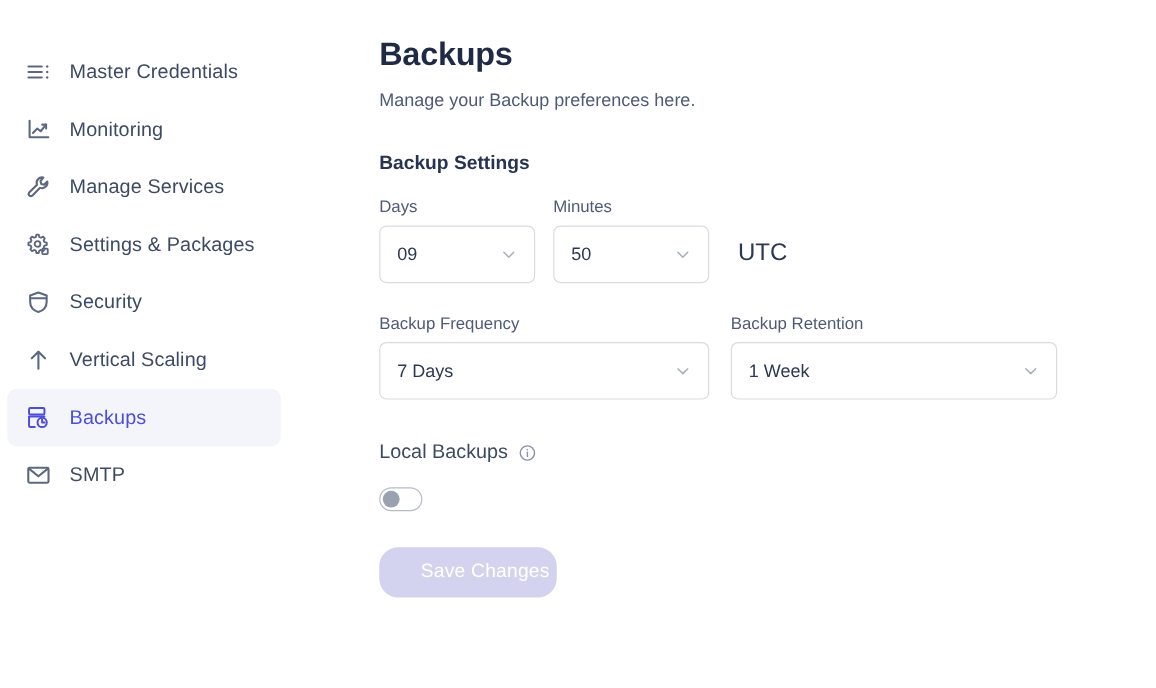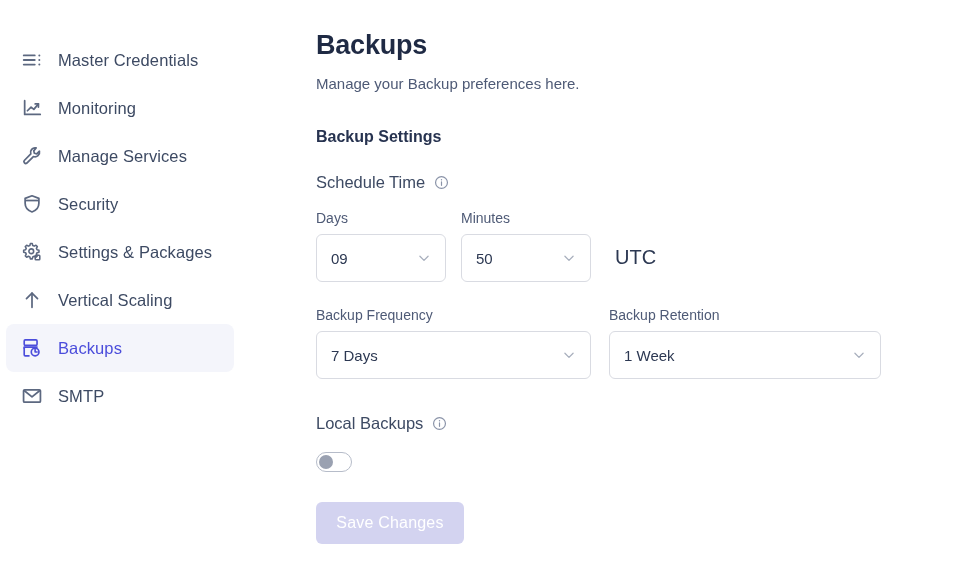--- a/index.html
+++ b/index.html
@@ -141,27 +141,28 @@
     border-radius: 50%;
     background: #9aa1b1;
   }
 
   
   .save-btn {
     margin-top: 30px;
     width: 148px;
     height: 42px;
     border: none;
-    border-radius: 6px;
+    border-radius: 16px;
     background: #d3d3f0;
     color: #ffffff;
     font-size: 16px;
     font-family: "Liberation Sans", sans-serif;
     cursor: default;
     letter-spacing: 0.2px;
+    text-align: right;
   }
 </style>
 </head>
 <body>
 
 <div class="app">
 
   <nav class="sidebar">
 
     <div class="nav-item">
@@ -193,37 +194,37 @@
       <span class="nav-icon">
         <svg viewBox="0 0 24 24" width="22" height="22" fill="none" stroke="currentColor" stroke-width="1.9" stroke-linecap="round" stroke-linejoin="round">
           <path d="M16.5 3.2a5 5 0 0 0-5.8 6.6L3.6 16.9a2 2 0 0 0 2.8 2.8l7.1-7.1a5 5 0 0 0 6.6-5.8l-2.9 2.9-2.6-.7-.7-2.6z"></path>
         </svg>
       </span>
       <span class="nav-label">Manage Services</span>
     </div>
 
     <div class="nav-item">
       <span class="nav-icon">
-        <svg viewBox="0 0 24 24" width="22" height="22" fill="none" stroke="currentColor" stroke-width="1.9" stroke-linejoin="round">
-          <path d="M12 3 4.5 5.8v5.5c0 4.6 3.1 8 7.5 9.4 4.4-1.4 7.5-4.8 7.5-9.4V5.8z"></path>
-          <line x1="4.9" y1="8.2" x2="19.1" y2="8.2"></line>
-        </svg>
-      </span>
-      <span class="nav-label">Security</span>
-    </div>
-
-    <div class="nav-item">
-      <span class="nav-icon">
         <svg viewBox="0 0 24 24" width="22" height="22" fill="none" stroke="currentColor" stroke-width="1.7" stroke-linejoin="round">
           <path d="M10.2 2.8h2.1l.5 2.1 1.6.7 1.9-1 1.5 1.5-1 1.9.7 1.6 2.1.5v2.1l-2.1.5-.7 1.6 1 1.9-1.5 1.5-1.9-1-1.6.7-.5 2.1h-2.1l-.5-2.1-1.6-.7-1.9 1-1.5-1.5 1-1.9-.7-1.6-2.1-.5v-2.1l2.1-.5.7-1.6-1-1.9 1.5-1.5 1.9 1 1.6-.7z"></path>
           <circle cx="11.2" cy="11.2" r="2.6"></circle>
           <rect x="15.5" y="15.5" width="5" height="5" rx="0.8"></rect>
         </svg>
       </span>
       <span class="nav-label">Settings &amp; Packages</span>
+    </div>
+
+    <div class="nav-item">
+      <span class="nav-icon">
+        <svg viewBox="0 0 24 24" width="22" height="22" fill="none" stroke="currentColor" stroke-width="1.9" stroke-linejoin="round">
+          <path d="M12 3 4.5 5.8v5.5c0 4.6 3.1 8 7.5 9.4 4.4-1.4 7.5-4.8 7.5-9.4V5.8z"></path>
+          <line x1="4.9" y1="8.2" x2="19.1" y2="8.2"></line>
+        </svg>
+      </span>
+      <span class="nav-label">Security</span>
     </div>
 
     <div class="nav-item">
       <span class="nav-icon">
         <svg viewBox="0 0 24 24" width="22" height="22" fill="none" stroke="currentColor" stroke-width="1.9" stroke-linecap="round" stroke-linejoin="round">
           <line x1="12" y1="20" x2="12" y2="4.5"></line>
           <polyline points="6,10.5 12,4.5 18,10.5"></polyline>
         </svg>
       </span>
       <span class="nav-label">Vertical Scaling</span>
@@ -255,30 +256,20 @@
   </nav>
 
   <main class="main">
 
     <h1 class="page-title">Backups</h1>
     <p class="page-subtitle">Manage your Backup preferences here.</p>
 
     <h2 class="section-title">Backup Settings</h2>
 
     
-    <div class="field-heading">
-      <span class="fh-text">Schedule Time</span>
-      <span style="display:flex;">
-        <svg class="info-icon" viewBox="0 0 24 24" fill="none" stroke="currentColor" stroke-width="1.9" stroke-linecap="round">
-          <circle cx="12" cy="12" r="9.5"></circle>
-          <line x1="12" y1="11" x2="12" y2="16.5"></line>
-          <circle cx="12" cy="7.6" r="1.1" fill="currentColor" stroke="none"></circle>
-        </svg>
-      </span>
-    </div>
 
     <div class="time-group">
       <div class="col-hours">
         <span class="field-label">Days</span>
         <div class="select-box">
           <span class="sel-value">09</span>
           <span style="display:flex;">
             <svg class="chevron" viewBox="0 0 24 24" fill="none" stroke="currentColor" stroke-width="2.2" stroke-linecap="round" stroke-linejoin="round">
               <polyline points="5,9 12,16 19,9"></polyline>
             </svg>

